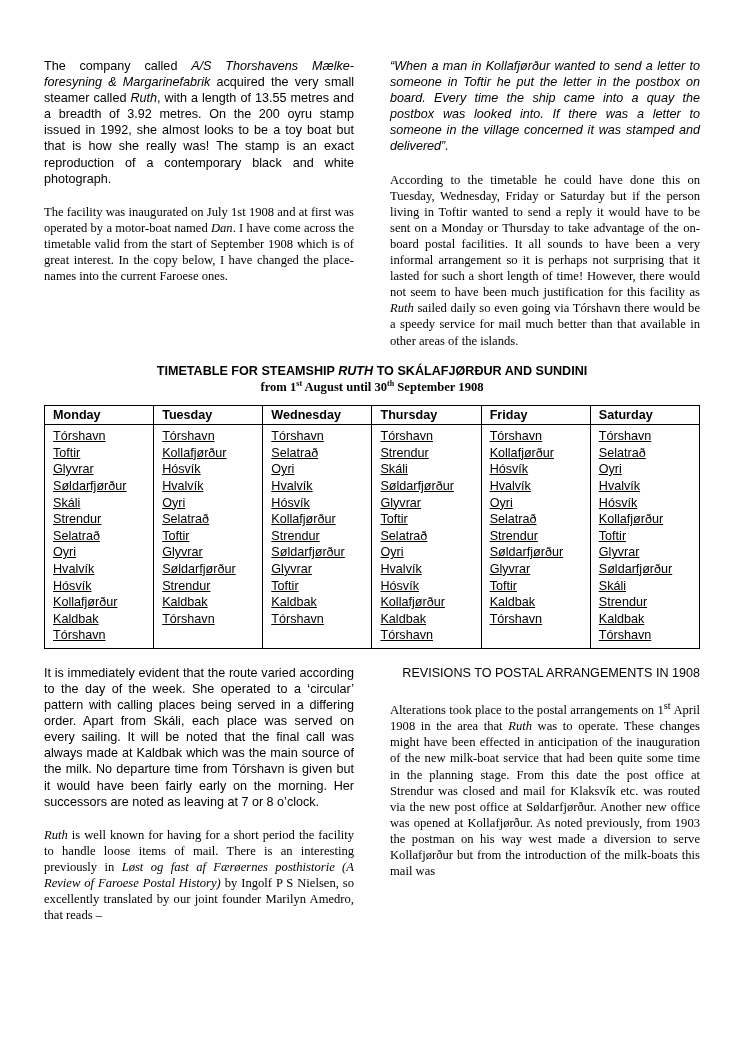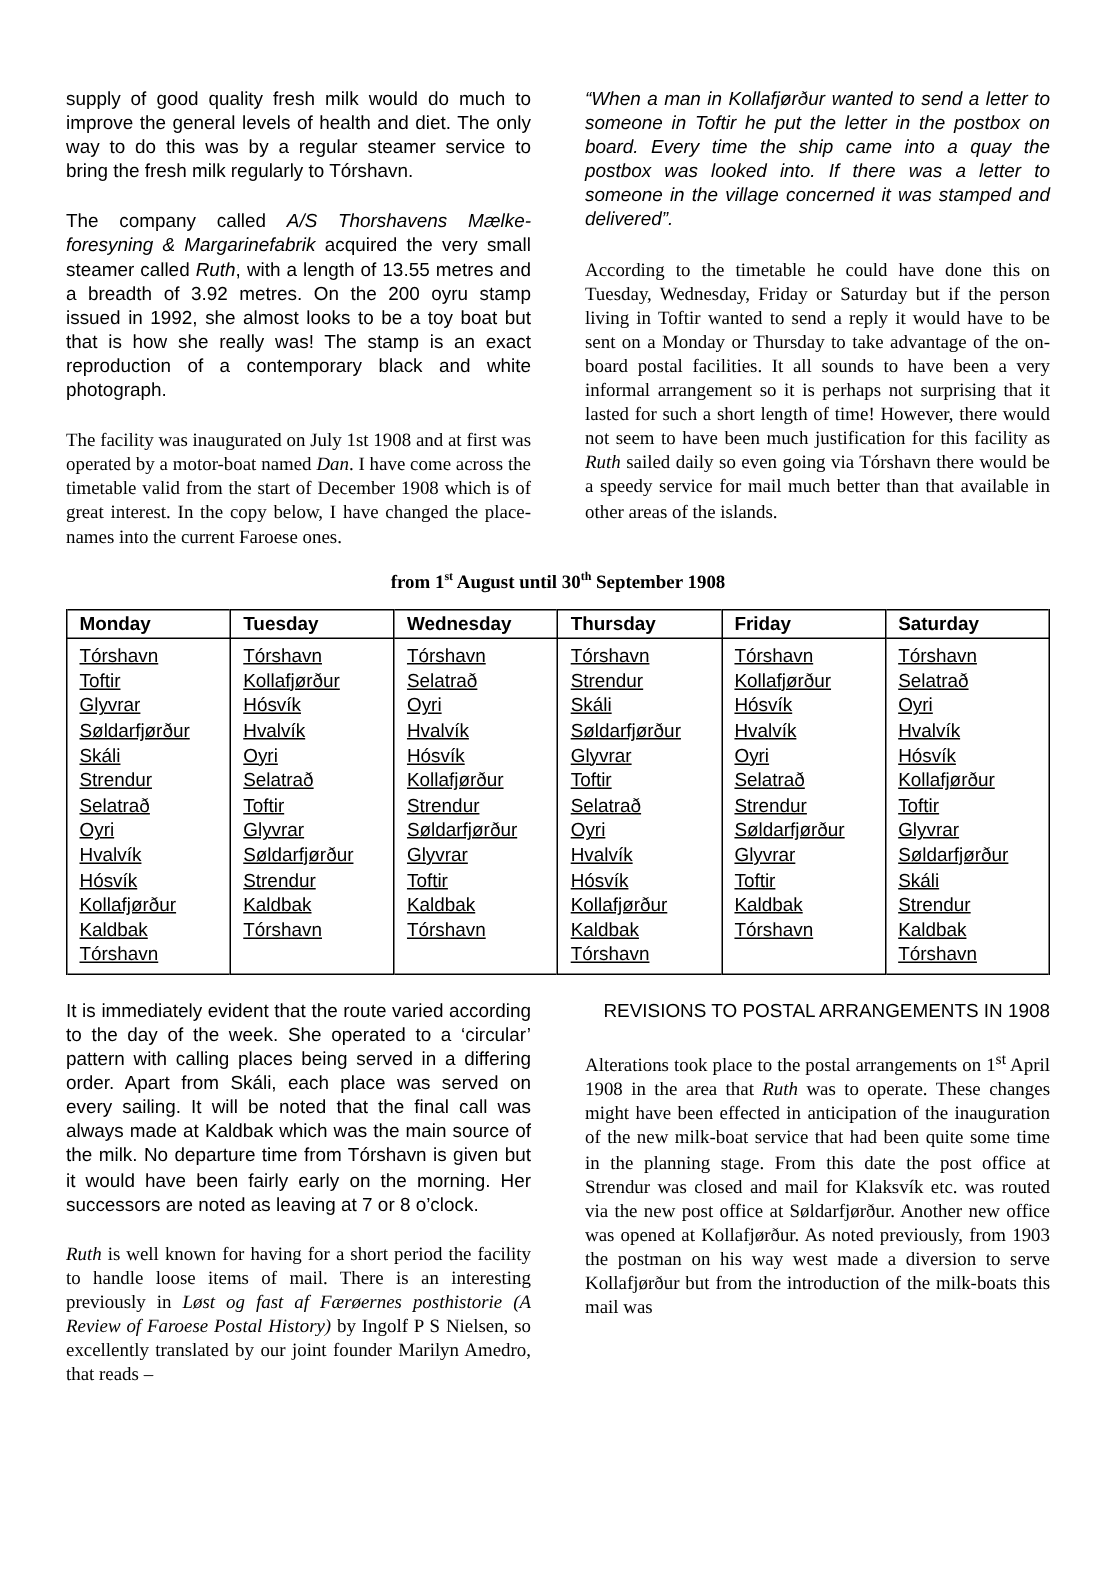--- a/index.html
+++ b/index.html
@@ -96,43 +96,43 @@
   .after-table { margin-top: 16px; }
 </style>
 </head>
 <body>
 
 <div class="page">
 
   <div class="cols">
 
     <div class="col">
-      <p class="para">supply of good quality fresh milk would do much to improve the general levels of health and diet.  The only way to do this was by a regular steamer service to bring the fresh milk regularly to Tórshavn.</p>
 
       <p class="para">
         <span>The company called </span><span class="it">A/S Thorshavens Mælke-foresyning &amp; Margarinefabrik</span><span> acquired the very small steamer called </span><span class="it">Ruth</span><span>, with a length of 13.55 metres and a breadth of 3.92 metres.  On the 200 oyru stamp issued in 1992, she almost looks to be a toy boat but that is how she really was!  The stamp is an exact reproduction of a contemporary black and white photograph.</span>
       </p>
 
       <p class="para">
-        <span>The facility was inaugurated on July 1st 1908 and at first was operated by a motor-boat named </span><span class="it">Dan</span><span>.  I have come across the timetable valid from the start of December 1908 which is of great interest.  In the copy below, I have changed the place-names into the current Faroese ones.</span>
+        <span>The facility was inaugurated on July 1st 1908 and at first was operated by a motor-boat named </span><span class="it">Dan</span><span>.  I have come across the timetable valid from the start of September 1908 which is of great interest.  In the copy below, I have changed the place-names into the current Faroese ones.</span>
       </p>
     </div>
 
     <div class="col">
       <p class="para quote">“When a man in Kollafjørður wanted to send a letter to someone in Toftir he put the letter in the postbox on board.  Every time the ship came into a quay the postbox was looked into.  If there was a letter to someone in the village concerned it was stamped and delivered”.</p>
 
       <p class="para">
         <span>According to the timetable he could have done this on Tuesday, Wednesday, Friday or Saturday but if the person living in Toftir wanted to send a reply it would have to be sent on a Monday or Thursday to take advantage of the on-board postal facilities.   It all sounds to have been a very informal arrangement so it is perhaps not surprising that it lasted for such a short length of time!  However, there would not seem to have been much justification for this facility as </span><span class="it">Ruth</span><span> sailed daily so even going via Tórshavn there would be a speedy service for mail much better than that available in other areas of the islands.</span>
       </p>
     </div>
 
   </div>
 
   <div class="timetable-block">
     <div class="tt-title">
+      <span class="line1"><span>TIMETABLE FOR STEAMSHIP </span><span class="it">RUTH</span><span> TO SKÁLAFJØRÐUR AND SUNDINI</span></span>
       <span class="line2"><span>from 1</span><sup>st</sup><span> August until 30</span><sup>th</sup><span> September 1908</span></span>
     </div>
 
     <table class="tt">
       <thead>
         <tr>
           <th>Monday</th>
           <th>Tuesday</th>
           <th>Wednesday</th>
           <th>Thursday</th>

